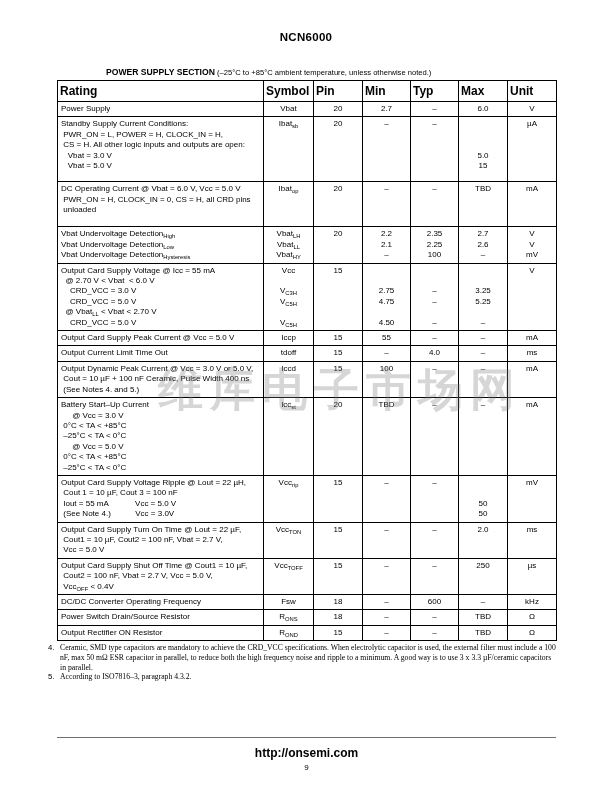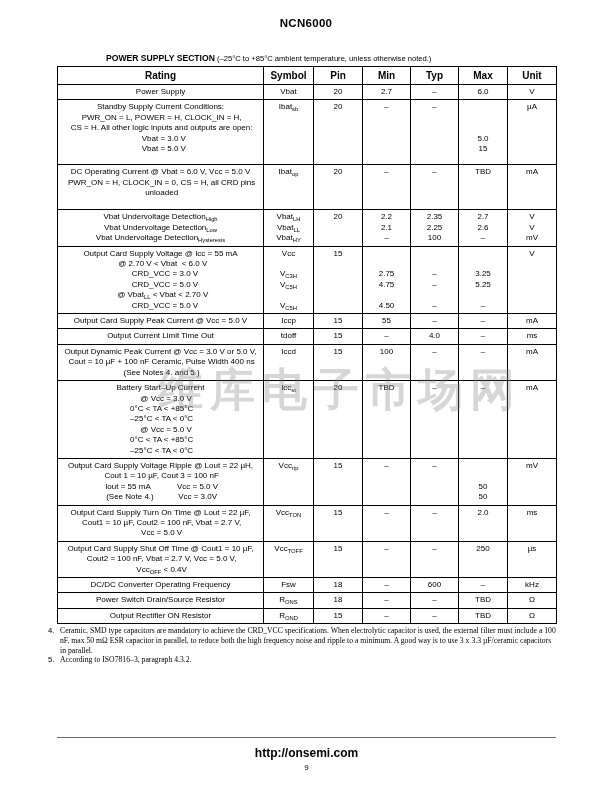--- a/index.html
+++ b/index.html
@@ -3,36 +3,36 @@
 <meta charset="utf-8">
 <style>
   html,body{margin:0;padding:0;}
   body{
     width:612px;height:792px;
     background:#ffffff;color:#000;
     font-family:"Liberation Sans",sans-serif;
     position:relative;overflow:hidden;
   }
   .doc-title{
-    text-align:center;padding-top:17px;
+    text-align:center;padding-top:31px;
     font-size:11.5px;font-weight:bold;letter-spacing:.3px;
   }
   .section-heading{
     margin:24px 0 3px 58px;font-size:7.6px;
   }
   .section-heading .t{font-weight:bold;font-size:8.6px;padding-left:48px;}
   table{
     border-collapse:collapse;margin-left:57px;width:499px;
     table-layout:fixed;border:1.5px solid #000;
   }
   th,td{border:1px solid #000;padding:2px 3px;vertical-align:top;}
-  th{font-size:10px;font-weight:bold;text-align:center;padding:3px 2px;}
+  th{font-size:12px;font-weight:bold;text-align:left;padding:3px 2px;}
   td{font-size:8px;line-height:10.4px;}
   .ln{min-height:10.4px;white-space:pre-wrap;}
-  .c-rating{text-align:center;}
+  .c-rating{text-align:left;}
   .c-symbol,.c-pin,.c-min,.c-typ,.c-max,.c-unit{text-align:center;}
   sub{font-size:5.8px;line-height:0;vertical-align:-1.5px;}
   tbody tr:nth-child(2) td{height:60px;}
   tbody tr:nth-child(3) td{height:40px;}
   .notes{margin:2px 0 0 48px;width:508px;font-size:7.7px;line-height:9.7px;}
   .note{display:flex;}
   .note-num{width:12px;flex:none;}
   .note-text{flex:1;font-family:Liberation Serif, serif;}
   .watermark{
     position:absolute;left:158px;top:360px;

